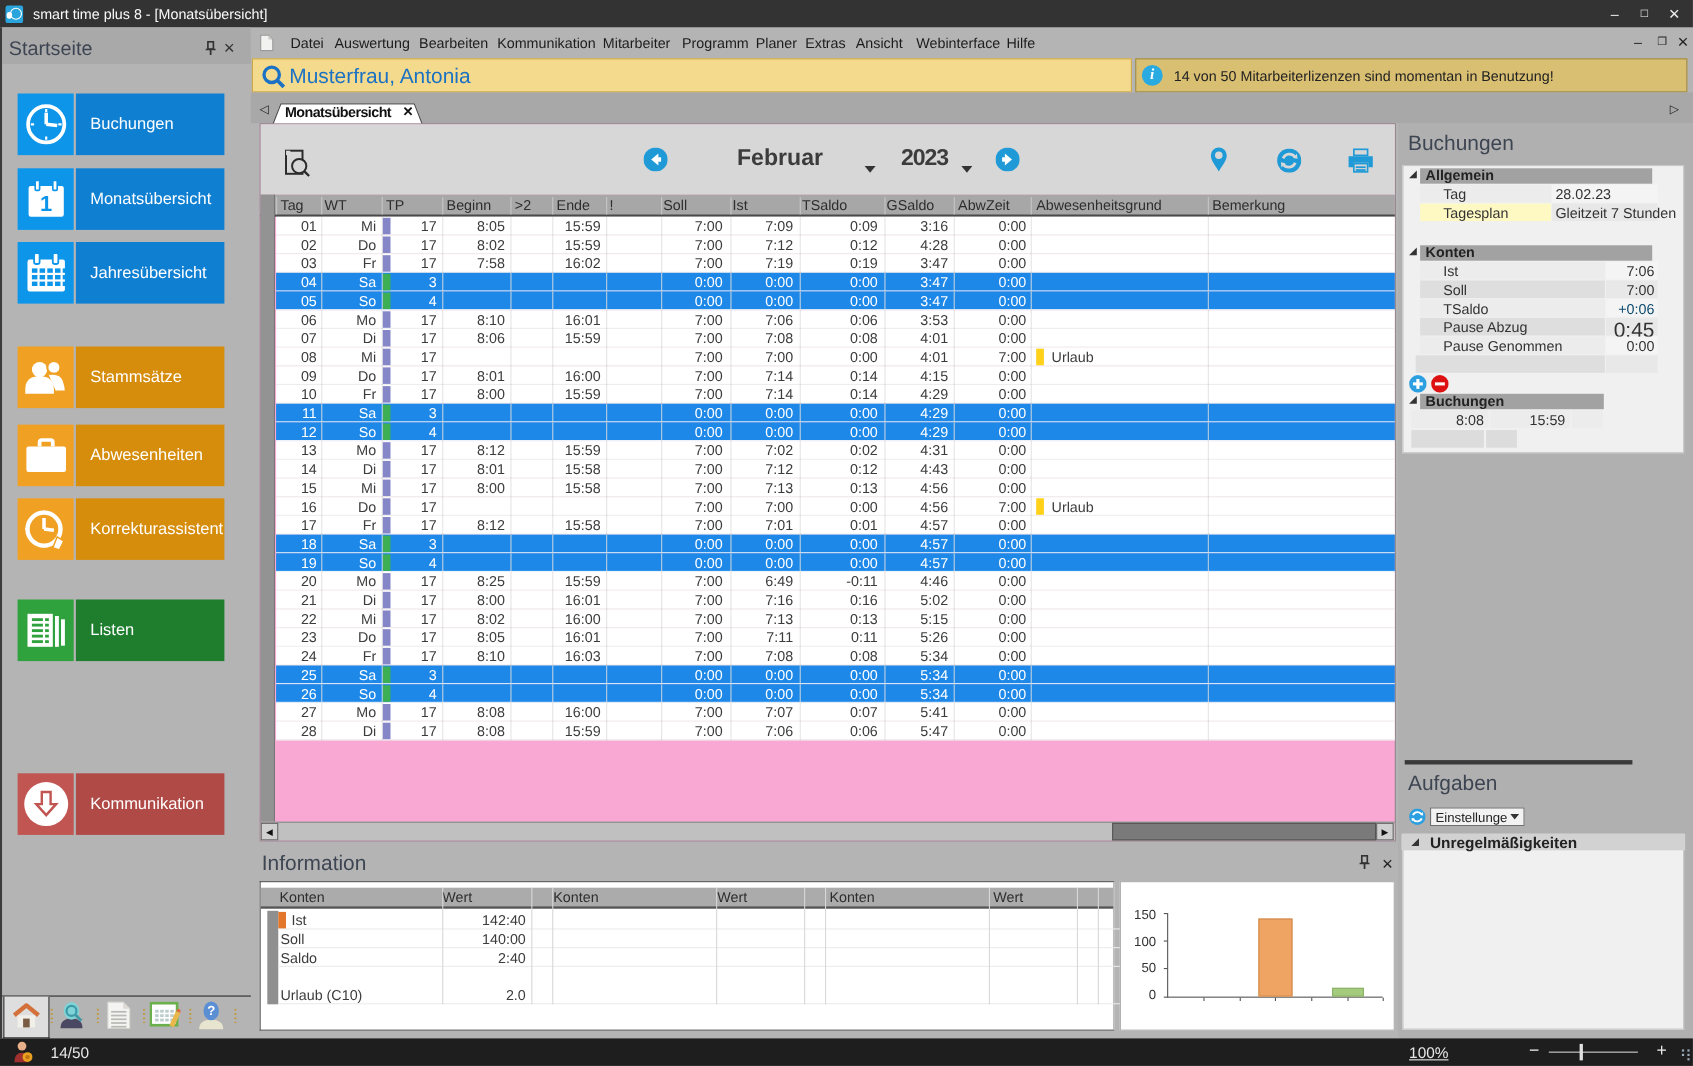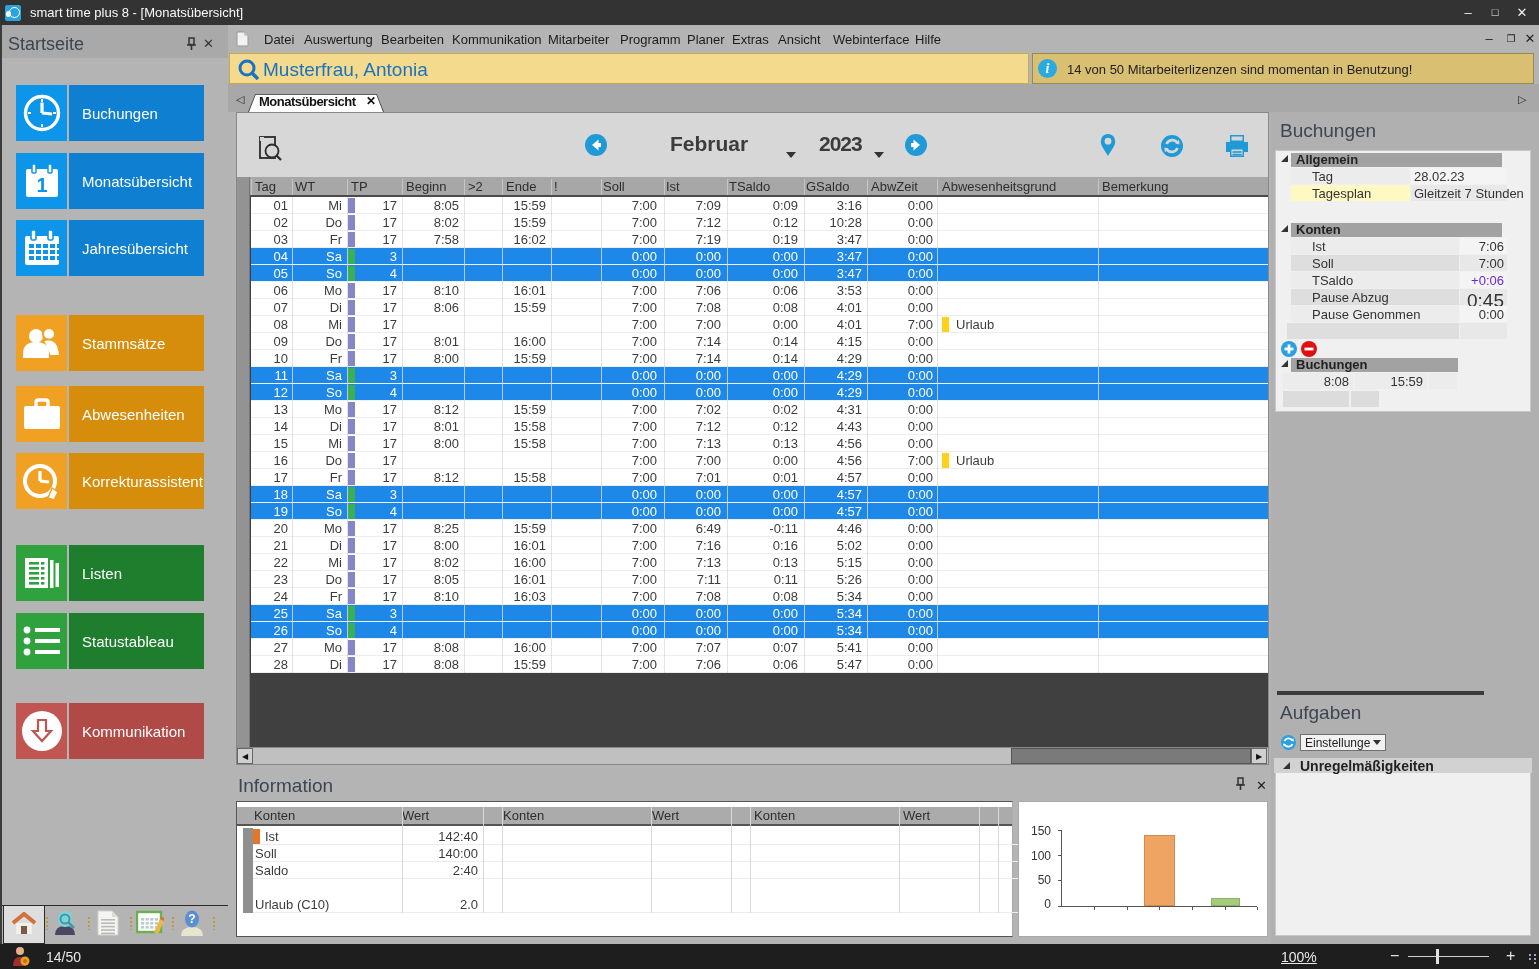--- a/index.html
+++ b/index.html
@@ -31,21 +31,21 @@
 #ybar1{position:absolute;left:229px;top:53px;width:800px;height:31px;background:#f4da8c;border:1px solid #caa94e;}
 #ybar1 .t{position:absolute;left:33px;top:5px;font-size:19px;color:#1b72c4;}
 #ybar2{position:absolute;left:1032px;top:53px;width:502px;height:31px;background:#d9bf72;border:1px solid #9c8a4a;}
 #ybar2 .t{position:absolute;left:34px;top:8px;font-size:13px;color:#222;}
 .icirc{position:absolute;left:5px;top:5px;width:19px;height:19px;border-radius:50%;background:#29abe2;color:#fff;font-size:14px;font-weight:bold;text-align:center;line-height:19px;font-family:"Liberation Serif",serif;font-style:italic;}
 #tabbar{position:absolute;left:228px;top:84px;width:1311px;height:28px;background:#a8a8a8;}
 #tab1{position:absolute;left:20px;top:8px;width:136px;height:20px;background:#fff;border:1px solid #444;border-bottom:none;transform:perspective(12px) rotateX(4deg);transform-origin:bottom;}
 #tabbar .tt{position:absolute;left:31px;top:10px;font-size:13px;font-weight:bold;color:#111;letter-spacing:-.5px;}
 #tabbar .tx{position:absolute;left:138px;top:10px;font-size:12px;font-weight:bold;color:#111;}
 .arr{position:absolute;top:9px;font-size:11px;color:#222;}
-#main{position:absolute;left:236px;top:112px;width:1033px;height:653px;background:#404040;border:1px solid #888;}
+#main{position:absolute;left:236px;top:112px;width:1033px;height:653px;background:#f9a8d4;border:1px solid #888;}
 #toolbar{position:absolute;left:0;top:0;width:1031px;height:64px;background:#d7d7d7;}
 #thead{position:absolute;left:0;top:64px;width:1031px;height:20px;background:#a7a7a7;border-bottom:2px solid #4a4a4a;font-size:13px;color:#2e2e2e;}
 #thead b{position:absolute;top:2px;font-weight:normal;}
 #gutter{position:absolute;left:0;top:64px;width:13px;height:570px;background:#939393;border-right:1px solid #777;}
 #rowarea .vl{position:absolute;top:84px;width:1px;height:476px;background:rgba(90,90,90,.16);z-index:3;}
 .row{position:absolute;left:14px;width:1017px;height:17px;font-size:13px;color:#3c3c3c;}
 .rw{background:#fff;border-bottom:1px solid #ededed;}
 .rb{background:#1e88e8;color:#fff;border-bottom:1px solid #eaf2fb;}
 .row b{position:absolute;top:1px;font-weight:normal;text-align:right;}
 .row i{position:absolute;}
@@ -217,35 +217,20 @@
           <rect x="19" y="22" width="3.4" height="2.6" fill="#2fa23d"></rect>
           <rect x="19" y="27" width="3.4" height="2.6" fill="#2fa23d"></rect>
           <rect x="28" y="5" width="3.5" height="28" fill="#fff"></rect>
           <rect x="33.5" y="8" width="3.5" height="24" fill="#fff"></rect>
         </svg>
       </div>
       <div class="lb">
         <span>Listen</span>
       </div>
     </div>
-<div class="sbtn grn" style="top:588px">
-      <div class="ic">
-        <svg width="40" height="34" viewBox="0 0 40 34">
-          <circle cx="5" cy="6" r="3.4" fill="#fff"></circle>
-          <circle cx="5" cy="17" r="3.4" fill="#fff"></circle>
-          <circle cx="5" cy="28" r="3.4" fill="#fff"></circle>
-          <rect x="13" y="4" width="25" height="4" fill="#fff"></rect>
-          <rect x="13" y="15" width="25" height="4" fill="#fff"></rect>
-          <rect x="13" y="26" width="25" height="4" fill="#fff"></rect>
-        </svg>
-      </div>
-      <div class="lb">
-        <span>Statustableau</span>
-      </div>
-    </div>
 <div class="sbtn red" style="top:678px">
       <div class="ic">
         <svg width="44" height="44" viewBox="0 0 44 44">
           <circle cx="22" cy="22" r="20" fill="#fff"></circle>
           <path d="M18 11 H26 V22 H31 L22 32 L13 22 H18 Z" fill="#fff" stroke="#c05551" stroke-width="2.2"></path>
         </svg>
       </div>
       <div class="lb">
         <span>Kommunikation</span>
       </div>
@@ -455,21 +440,21 @@
 <div class="row rw" style="top:101px">
         <i class="mkp"></i>
         <b style="left:0px;width:37px">02</b>
         <b style="left:45px;width:46px">Do</b>
         <b style="left:106px;width:40px">17</b>
         <b style="left:151px;width:57px">8:02</b>
         <b style="left:245px;width:50px">15:59</b>
         <b style="left:350px;width:56px">7:00</b>
         <b style="left:413px;width:57px">7:12</b>
         <b style="left:476px;width:71px">0:12</b>
-        <b style="left:553px;width:58px">10:28</b>
+        <b style="left:553px;width:58px">4:28</b>
         <b style="left:616px;width:66px">0:00</b>
       </div>
 <div class="row rw" style="top:118px">
         <i class="mkp"></i>
         <b style="left:0px;width:37px">03</b>
         <b style="left:45px;width:46px">Fr</b>
         <b style="left:106px;width:40px">17</b>
         <b style="left:151px;width:57px">7:58</b>
         <b style="left:245px;width:50px">16:02</b>
         <b style="left:350px;width:56px">7:00</b>
@@ -1012,21 +997,21 @@
 <div class="pcell" style="left:20px;top:143px;width:168px;background:#dedede;">
       <span style="position:absolute;left:21px;top:1px;font-size:13px;color:#333;">Soll</span>
     </div>
 <div class="pcell" style="left:189px;top:143px;width:47px;background:#e8e8e8;">
       <span style="position:absolute;right:3px;top:1px;font-size:13px;color:#333;">7:00</span>
     </div>
 <div class="pcell" style="left:20px;top:160px;width:168px;background:#ececec;">
       <span style="position:absolute;left:21px;top:1px;font-size:13px;color:#333;">TSaldo</span>
     </div>
 <div class="pcell" style="left:189px;top:160px;width:47px;background:#f4f4f4;">
-      <span style="position:absolute;right:3px;top:1px;font-size:13px;color:#6d28d9;">+0:06</span>
+      <span style="position:absolute;right:3px;top:1px;font-size:13px;color:#0c4a6e;">+0:06</span>
     </div>
 <div class="pcell" style="left:20px;top:177px;width:168px;background:#dedede;">
       <span style="position:absolute;left:21px;top:1px;font-size:13px;color:#333;">Pause Abzug</span>
     </div>
 <div class="pcell" style="left:189px;top:177px;width:47px;background:#e8e8e8;">
       <span style="position:absolute;right:3px;top:1px;font-size:19px;color:#333;">0:45</span>
     </div>
 <div class="pcell" style="left:20px;top:194px;width:168px;background:#ececec;">
       <span style="position:absolute;left:21px;top:1px;font-size:13px;color:#333;">Pause Genommen</span>
     </div>

